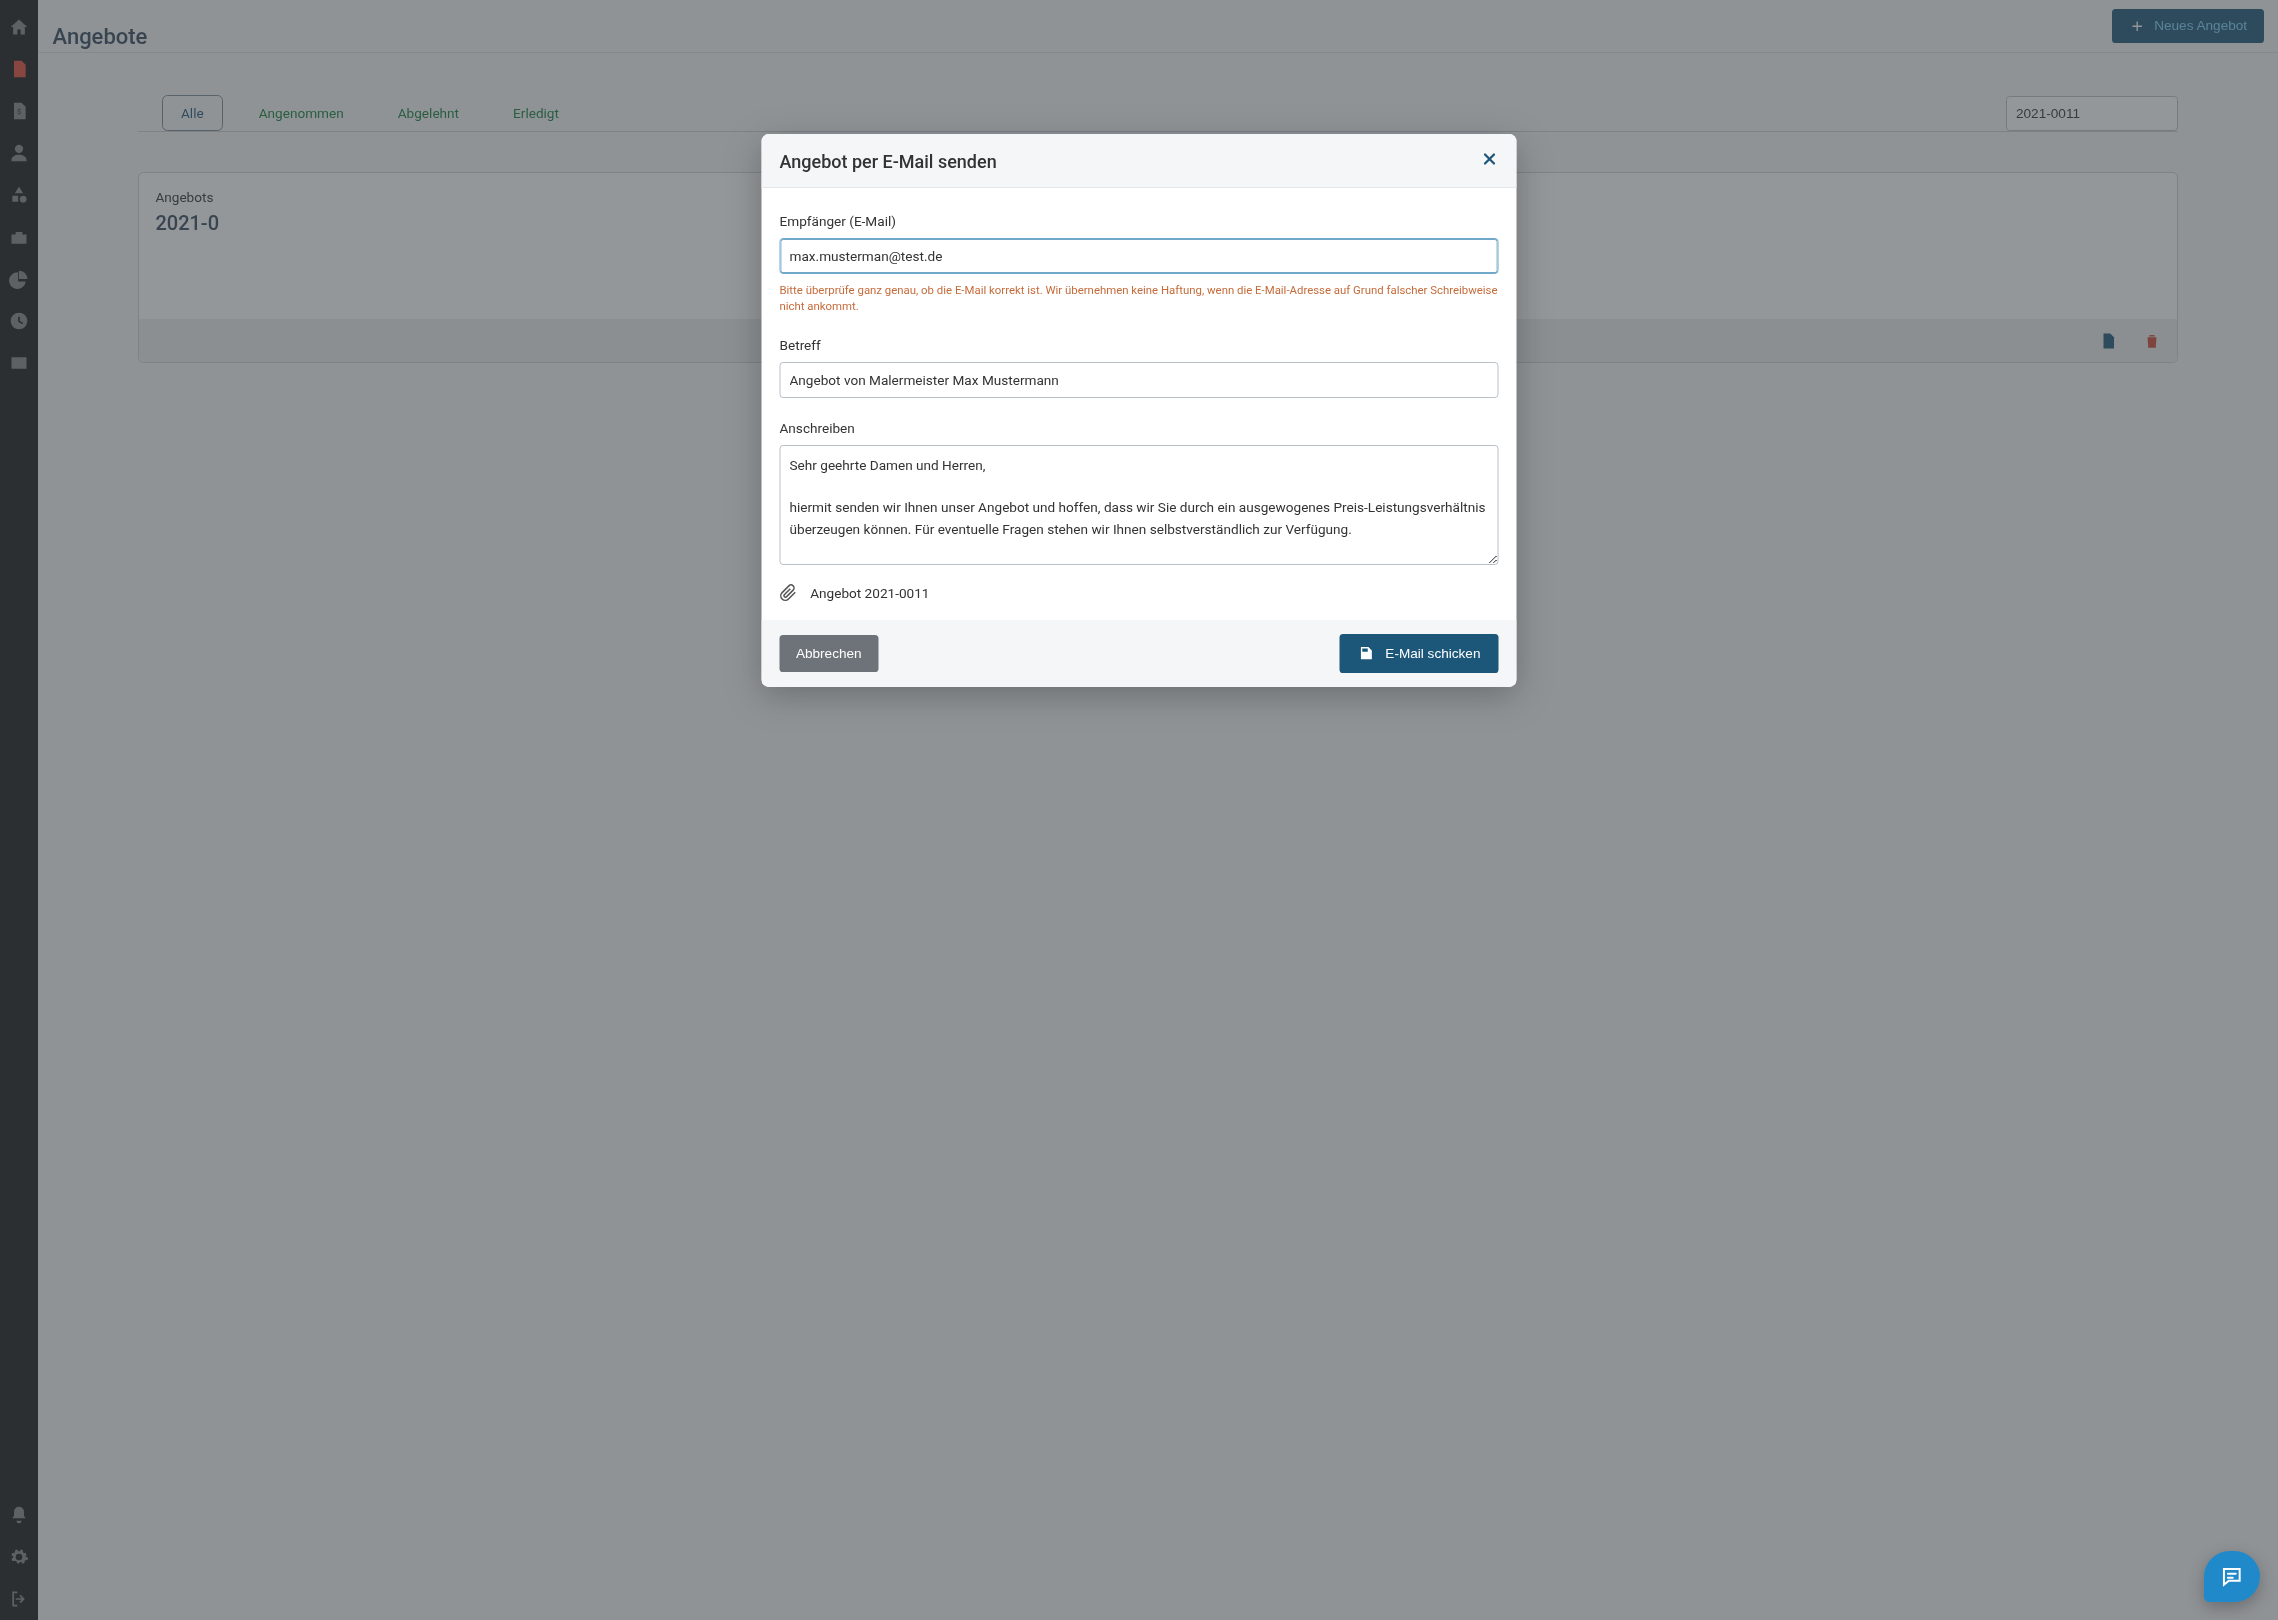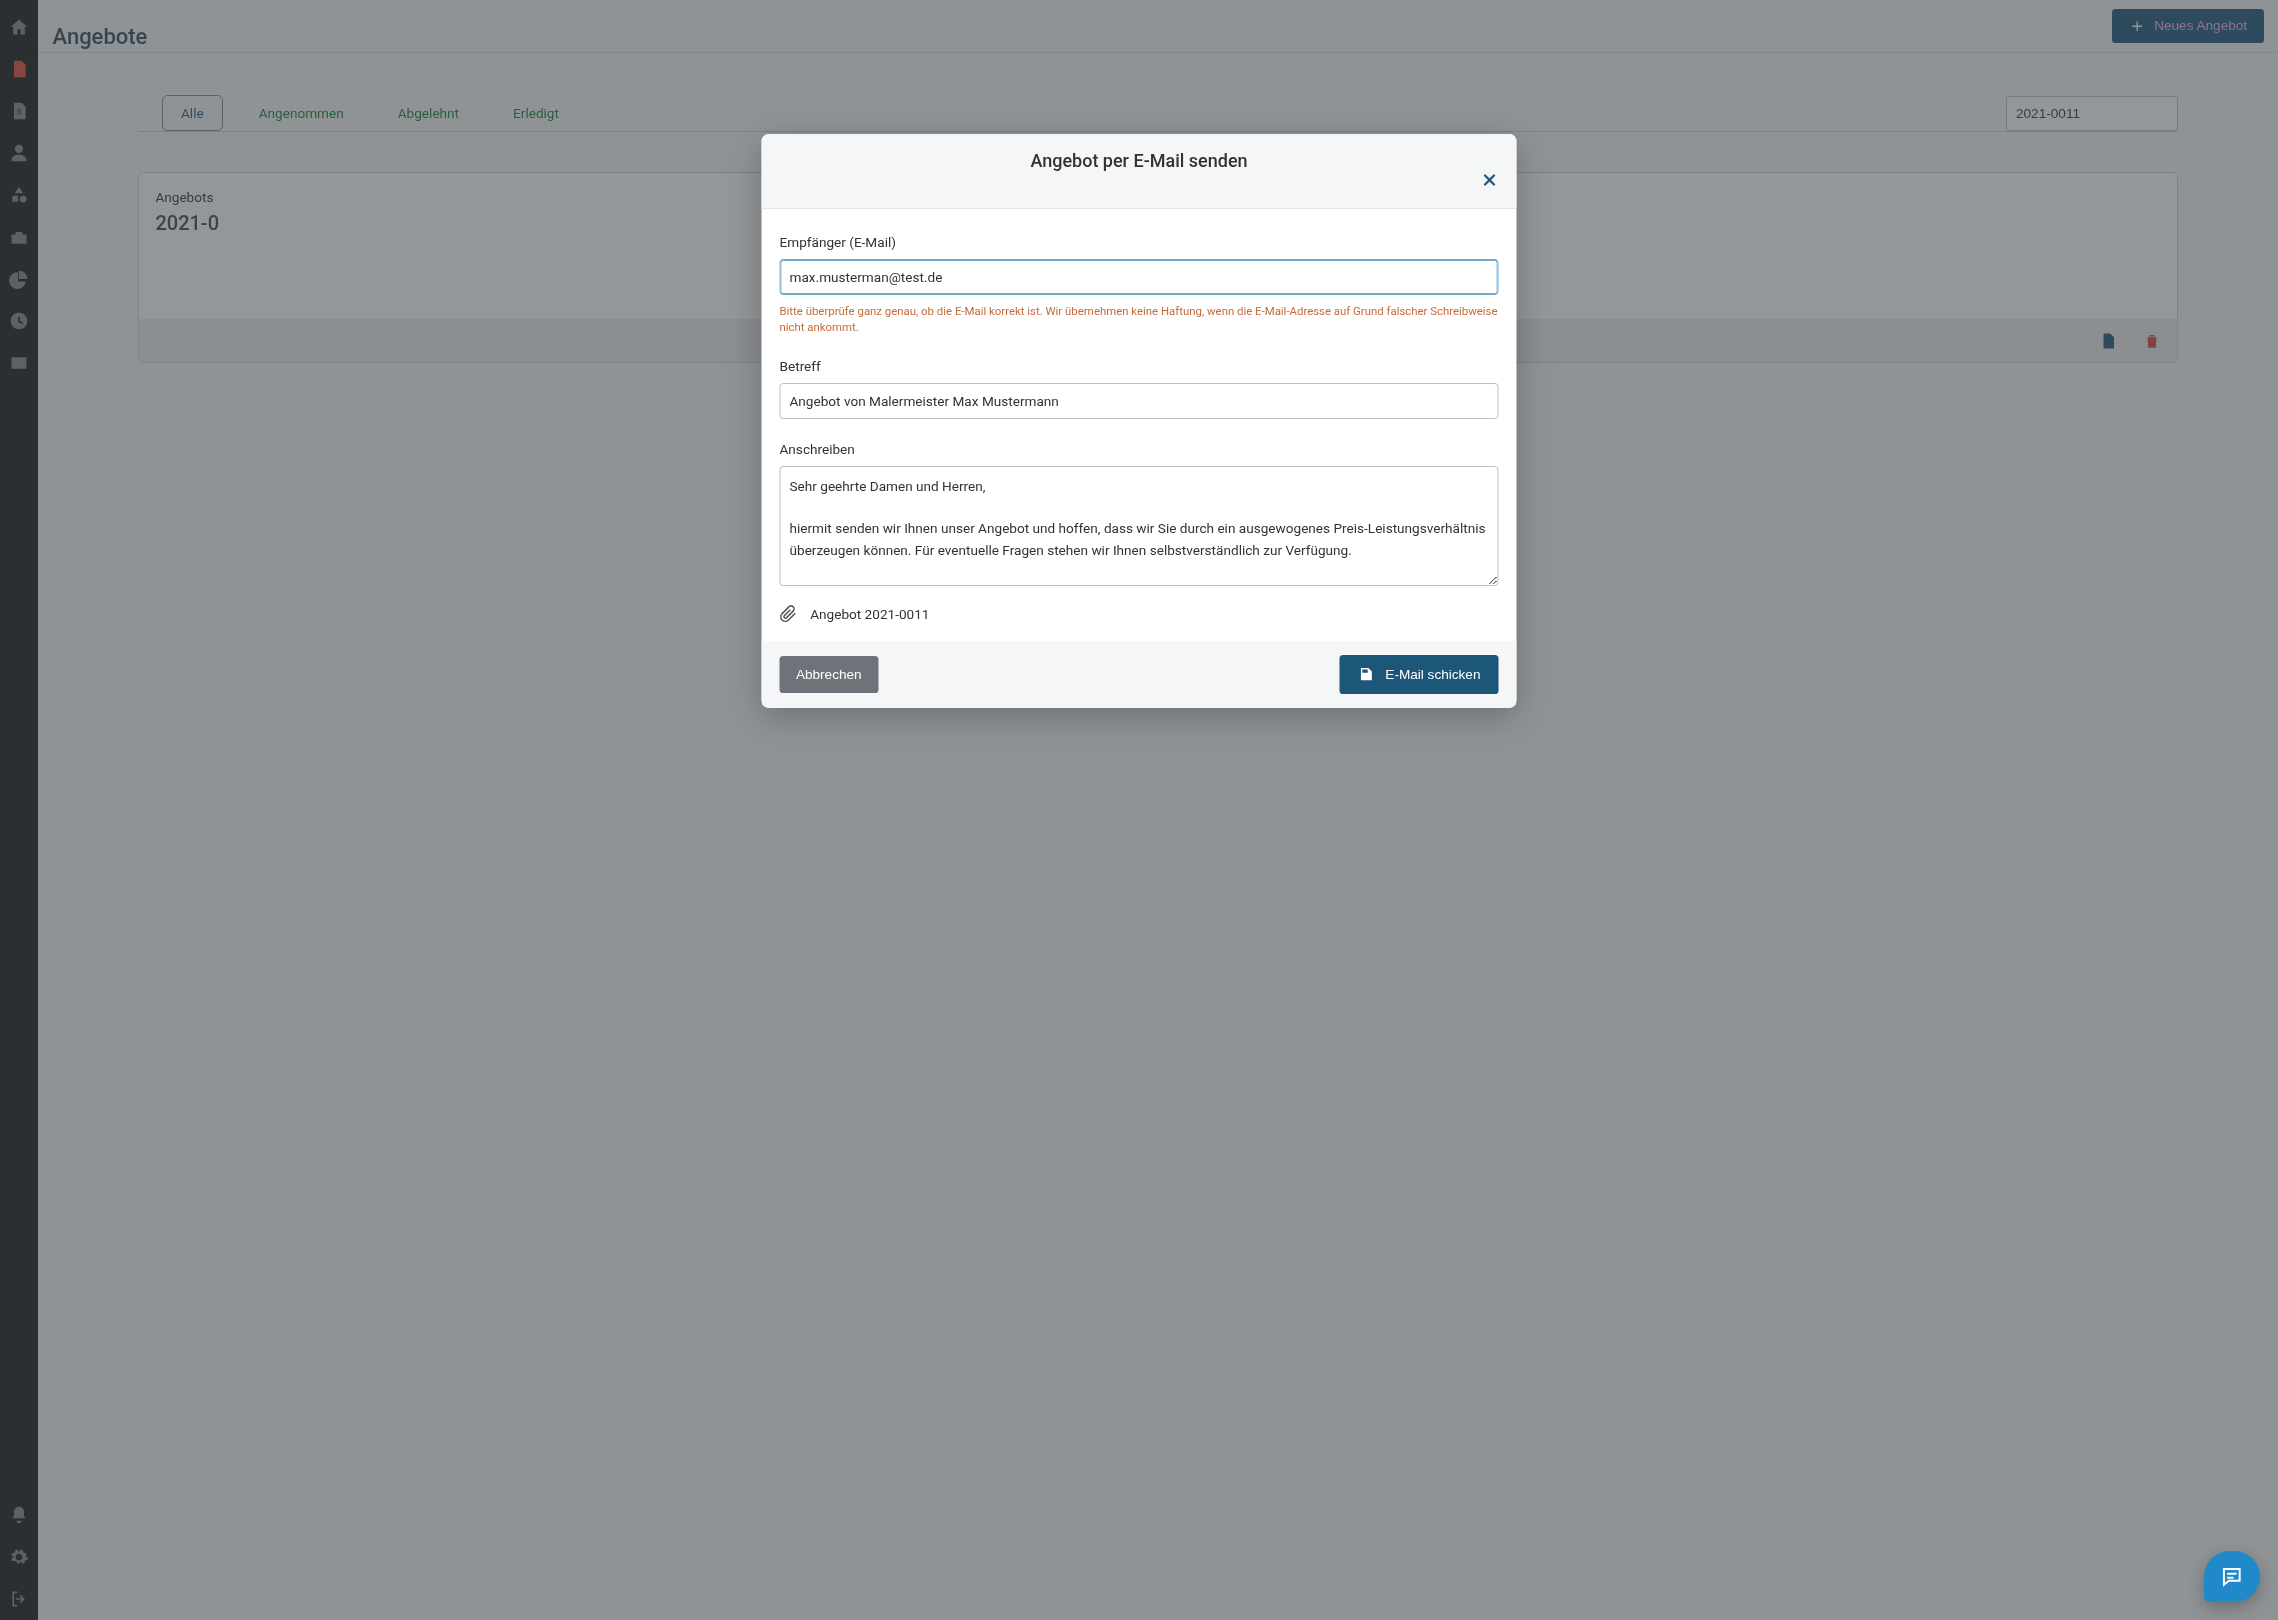--- a/index.html
+++ b/index.html
@@ -49,21 +49,21 @@
   }
   .page-title {
     font-size: 22px;
     color: #344a5e;
     font-weight: 500;
     margin-top: 20px;
   }
   .btn-primary {
     margin-left: auto;
     background: #1c577a;
-    color: #f0abfc;
+    color: #7dd3fc;
     border: none;
     border-radius: 3.6px;
     padding: 9px 16.4px;
     font-size: 13.6px;
     display: flex;
     align-items: center;
     gap: 9px;
     cursor: pointer;
   }
   .btn-primary svg { width: 16.4px; height: 16.4px; fill: #fff; }
@@ -140,21 +140,20 @@
     box-shadow: 0 9px 36px rgba(0,0,0,0.25);
     z-index: 60;
     overflow: hidden;
   }
   .modal-header {
     background: #f4f6f8;
     padding: 16.4px 18px 14.5px 18px;
     display: flex;
     align-items: center;
     border-bottom: 0.9px solid #e4e7ea;
-    flex-direction: column;
   }
   .modal-title {
     font-size: 18px;
     color: #333;
     font-weight: 500;
   }
   .modal-close {
     margin-left: auto;
     color: #1c577a;
     cursor: pointer;

